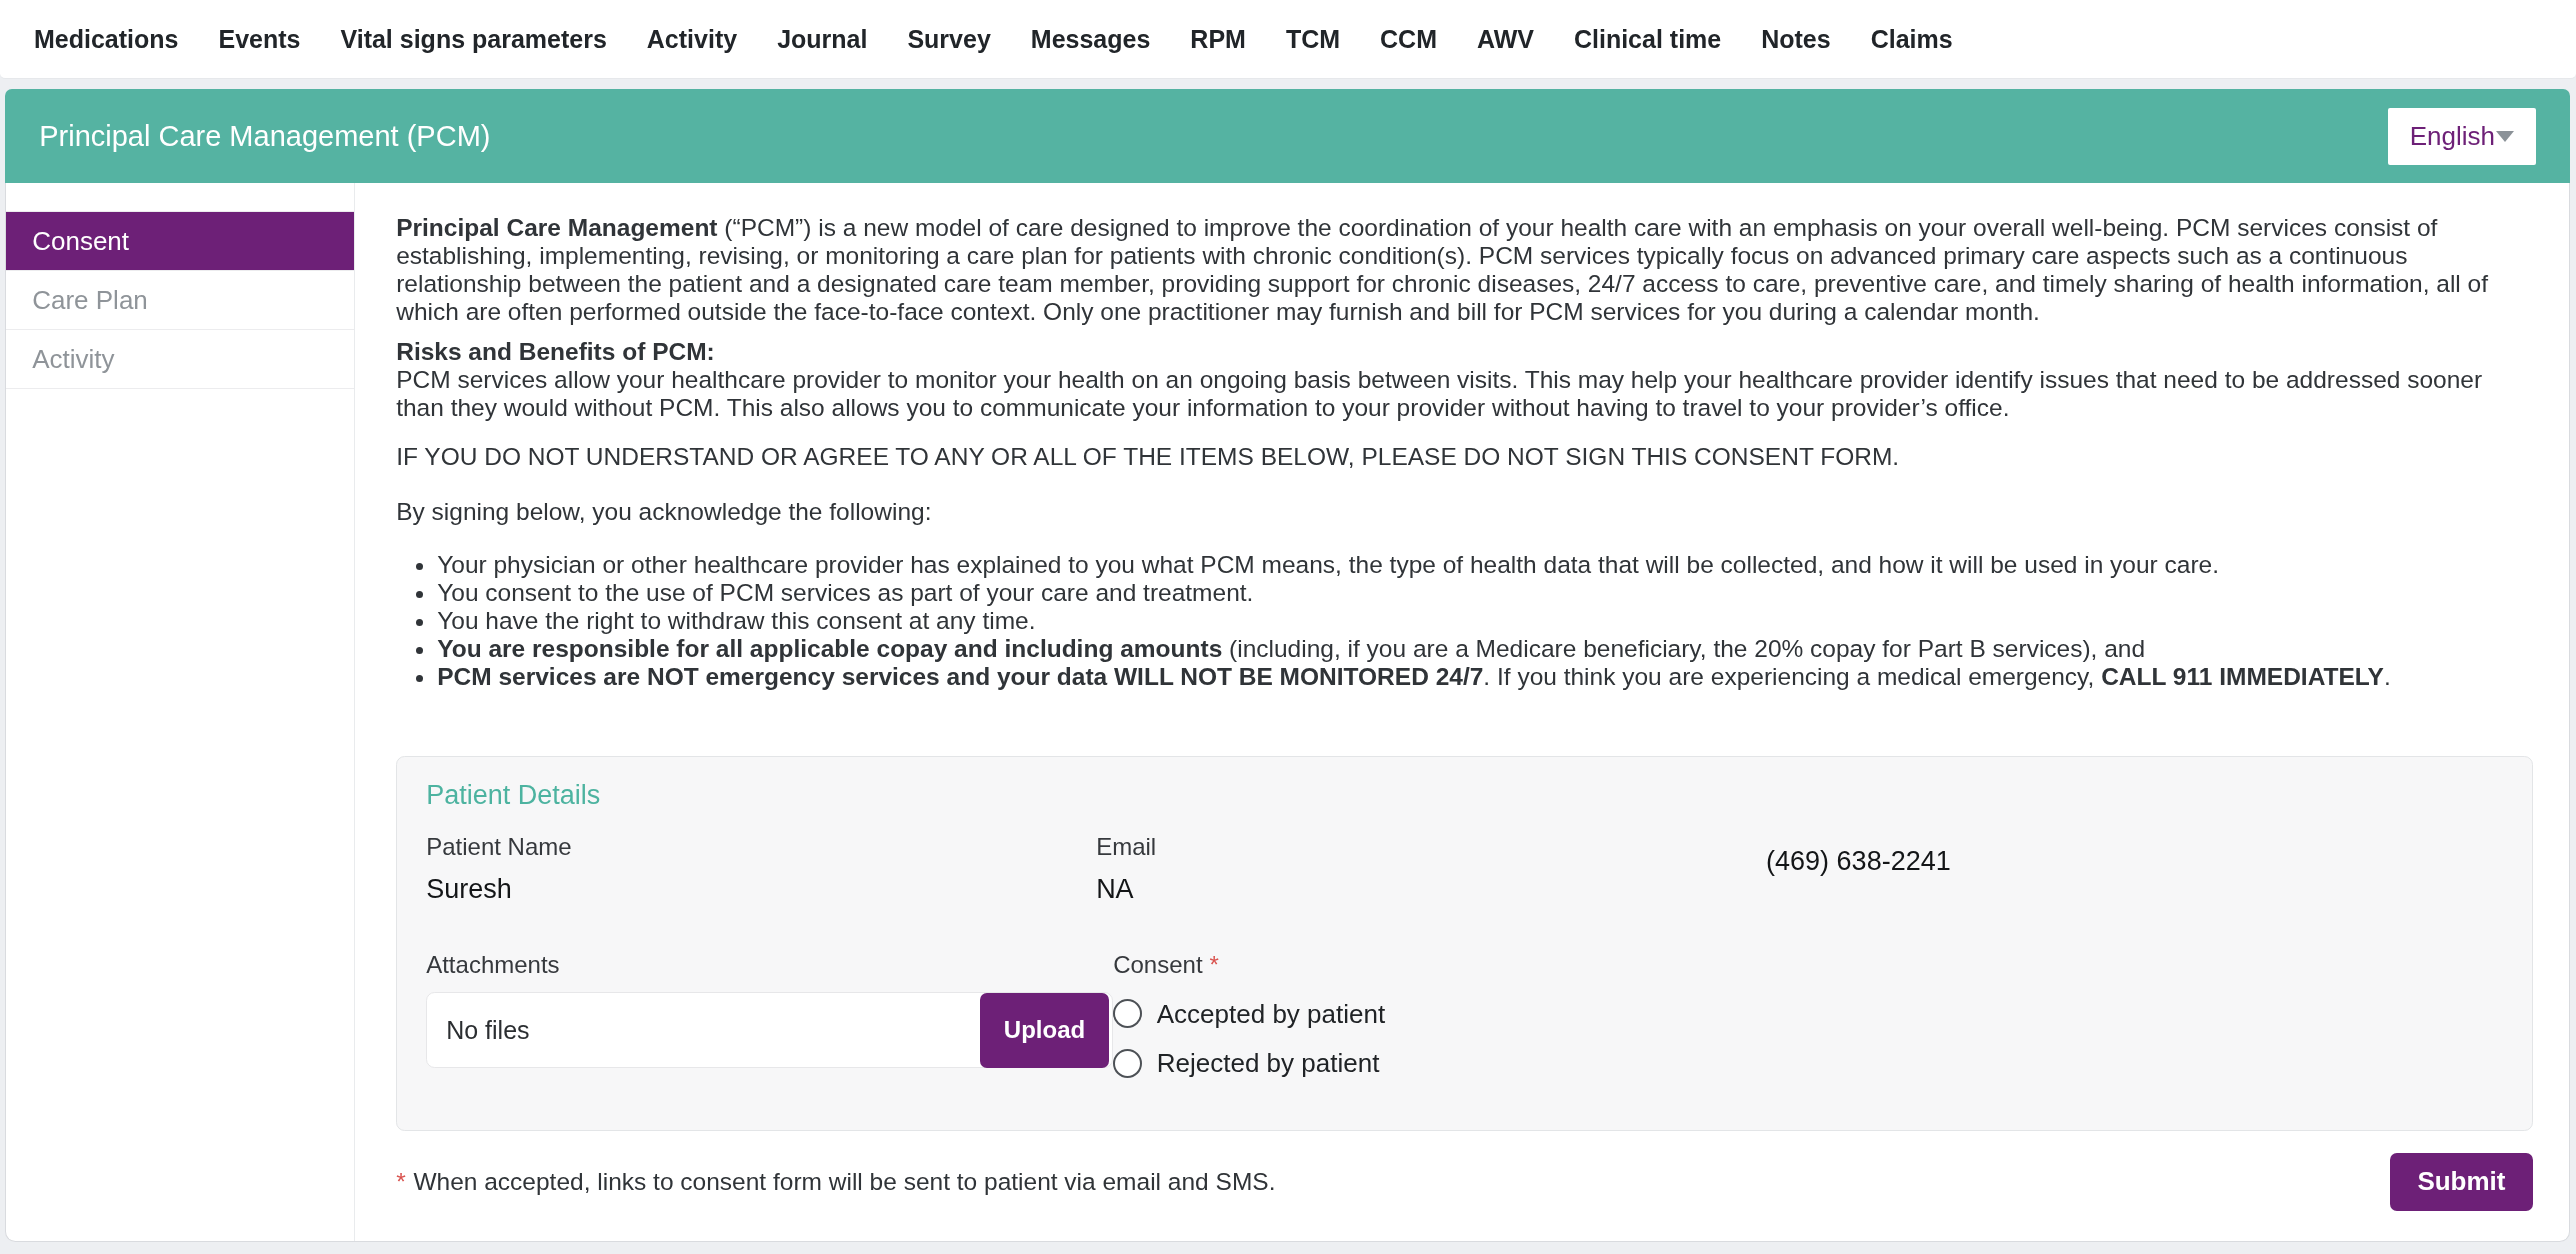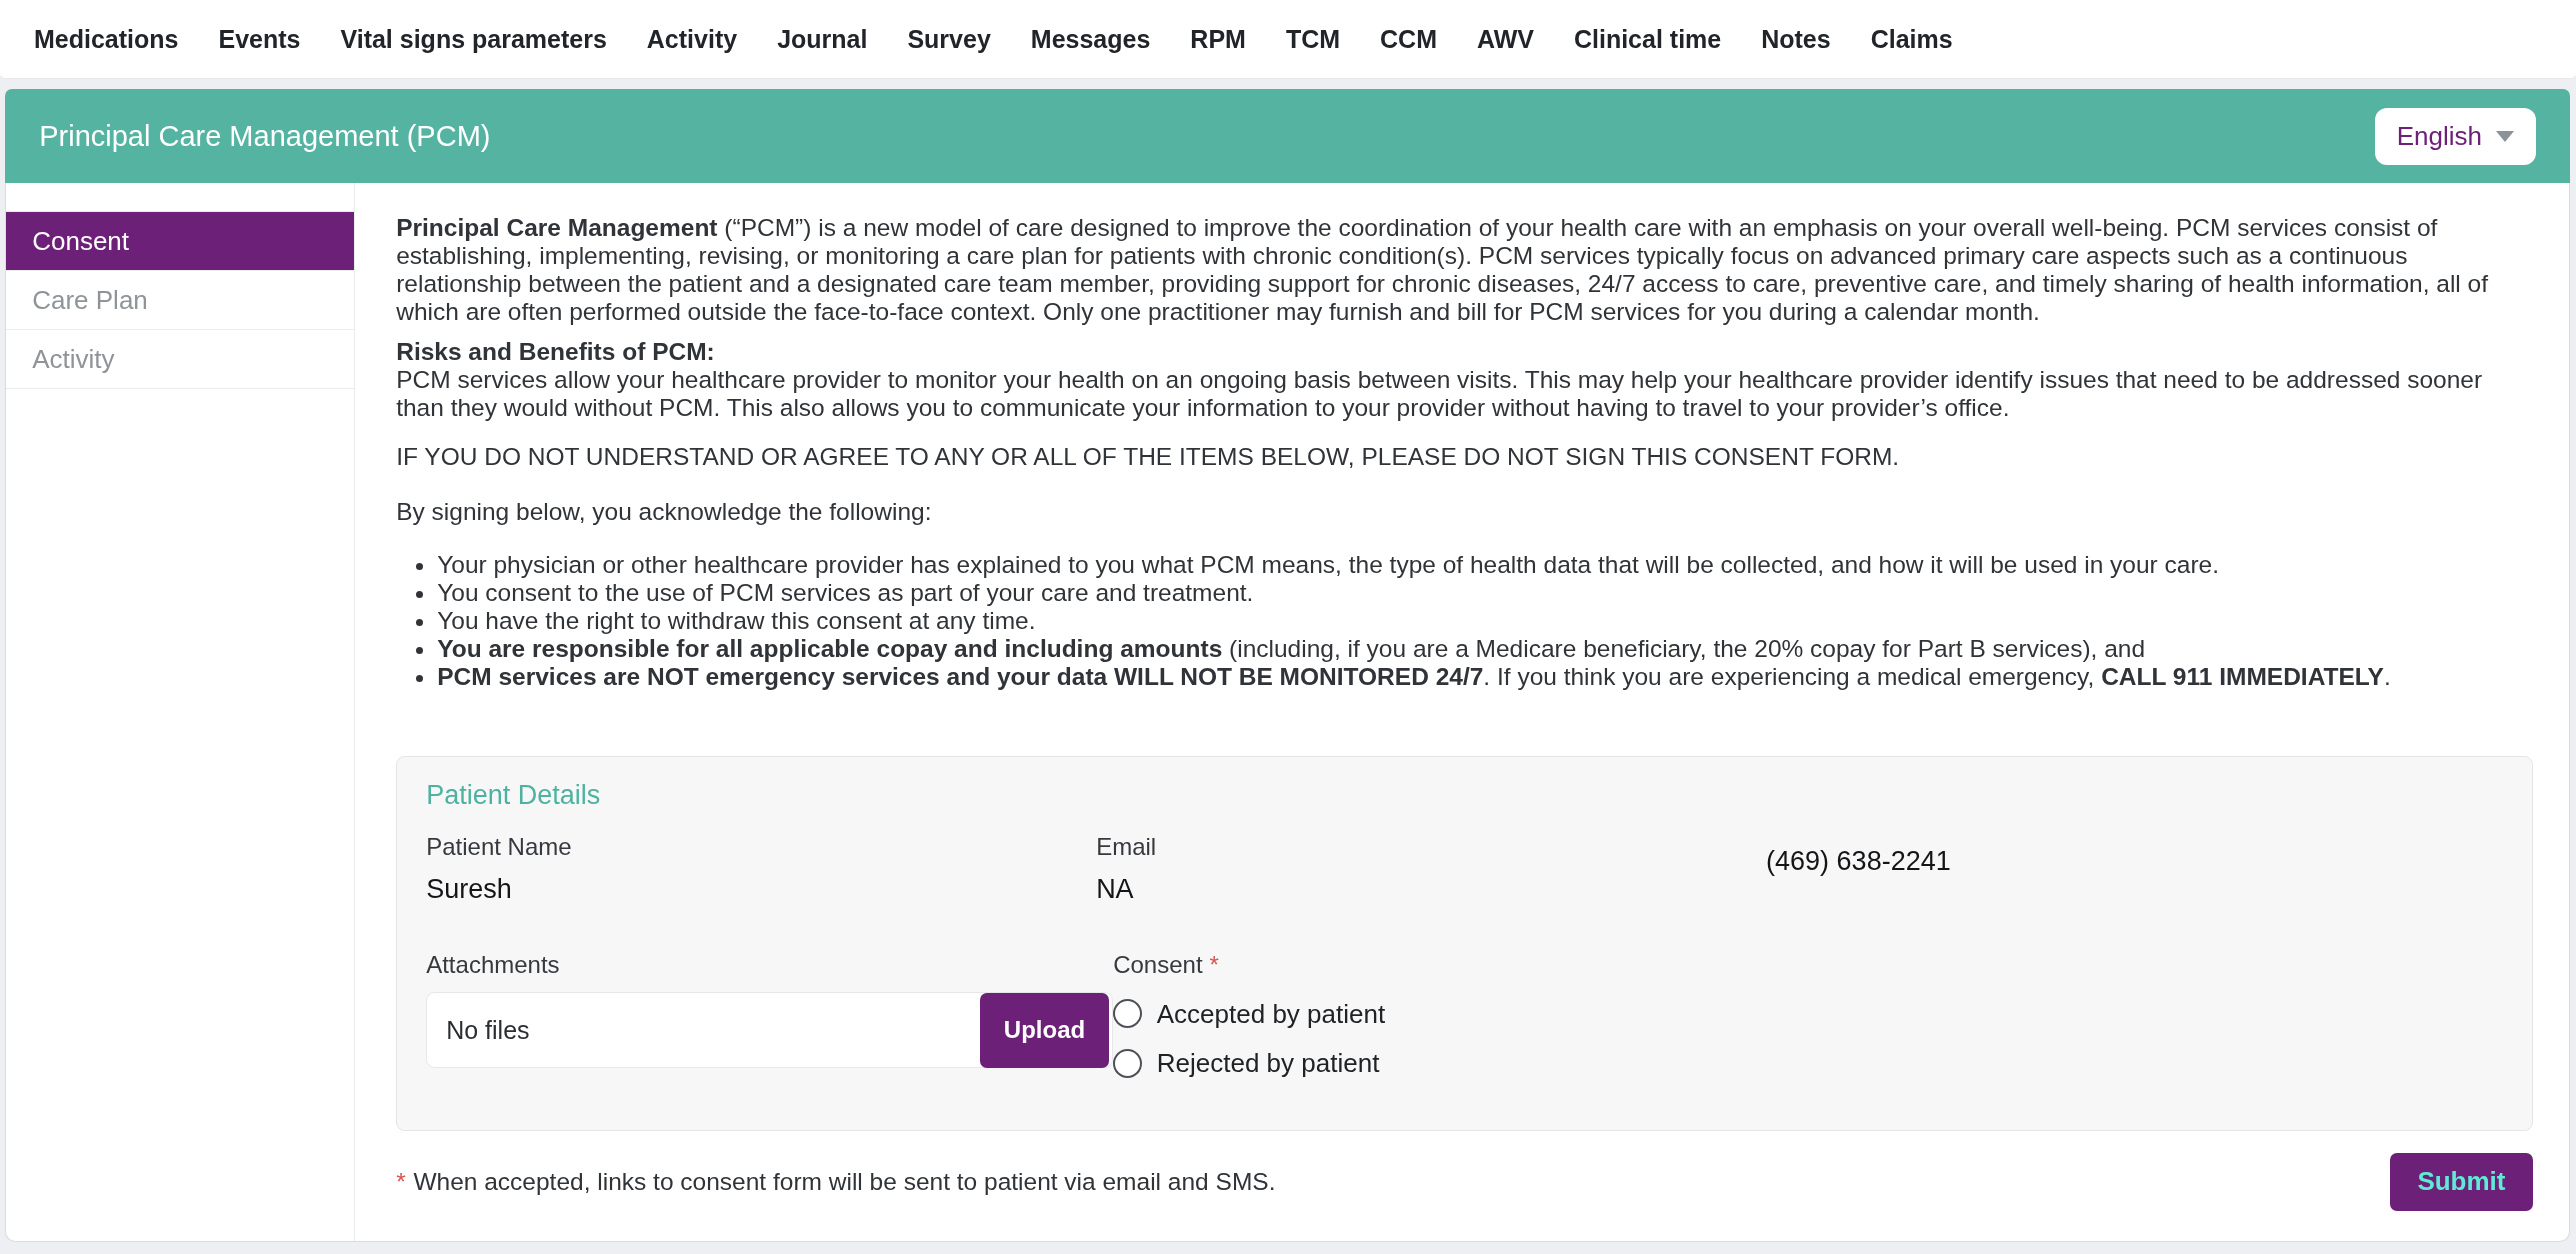--- a/index.html
+++ b/index.html
@@ -28,22 +28,22 @@
   .card-header {
     background: #55b3a2;
     height: 94px;
     border-radius: 6.9px 6.9px 0 0;
     display: flex; align-items: center; justify-content: space-between;
     padding: 0 34px;
   }
   .card-title { color: #ffffff; font-size: 29px; font-weight: 400; }
   .lang-btn {
     background: #ffffff; border: none; cursor: pointer;
-    border-radius: 12px; height: 57px; padding: 0 22px;
-    display: flex; align-items: center; gap: 14px;
+    border-radius: 2px; height: 57px; padding: 0 22px;
+    display: flex; align-items: center; gap: 1px;
     font-family: inherit; font-size: 26px; color: #6d2077;
   }
   .caret {
     width: 0; height: 0;
     border-left: 9.4px solid transparent;
     border-right: 9.4px solid transparent;
     border-top: 11px solid #8b9298;
     display: inline-block;
   }
   .card-body {
@@ -102,21 +102,21 @@
   .radio-circle {
     width: 29px; height: 29px; border-radius: 50%;
     border: 2.1px solid #4d5156; background: #ffffff; flex-shrink: 0;
   }
   .radio-text { font-size: 26px; color: #202326; }
   
   .footer-row { display: flex; justify-content: space-between; align-items: center; margin-top: 22px; }
   .note { font-size: 24.5px; }
   .note-text { margin-left: 7.7px; }
   .submit-btn {
-    background: #6d2077; color: #5eead4; border: none; cursor: pointer;
+    background: #6d2077; color: #ffffff; border: none; cursor: pointer;
     font-family: inherit; font-weight: bold; font-size: 26px;
     border-radius: 6.9px; height: 58px; padding: 0 27.5px;
   }
 </style>
 </head>
 <body>
 
 <nav class="topnav">
   <span class="nav-item">Medications</span>
   <span class="nav-item">Events</span>

